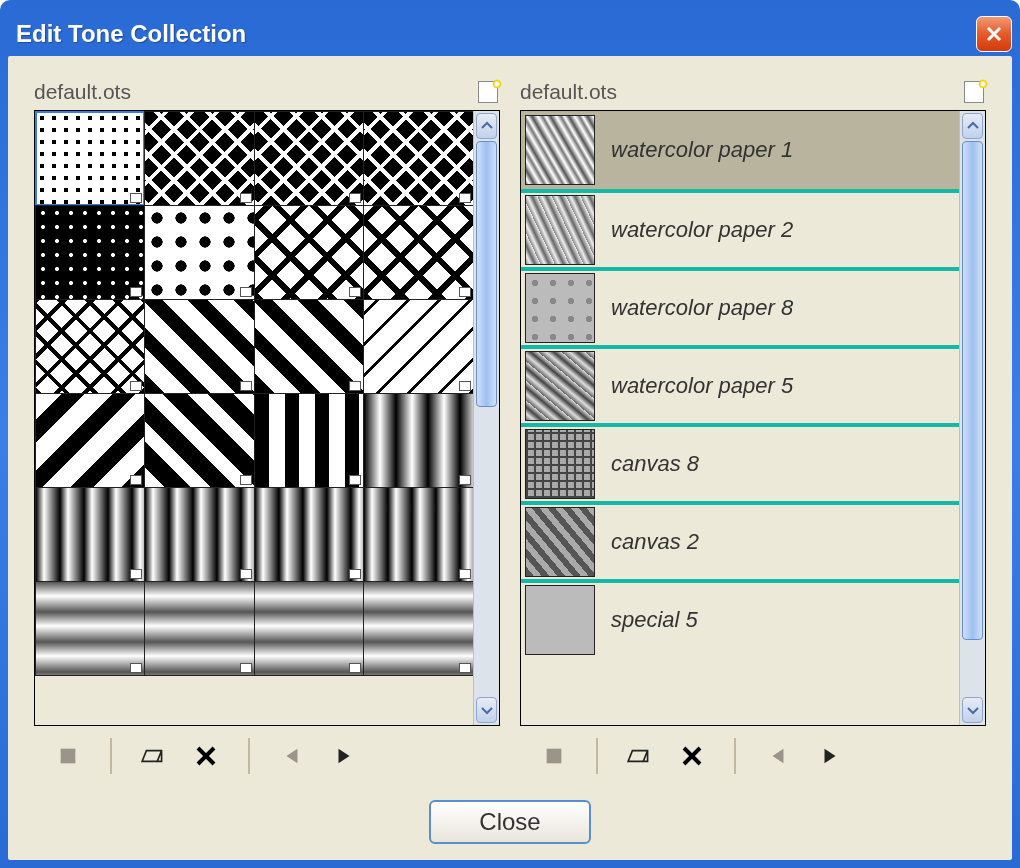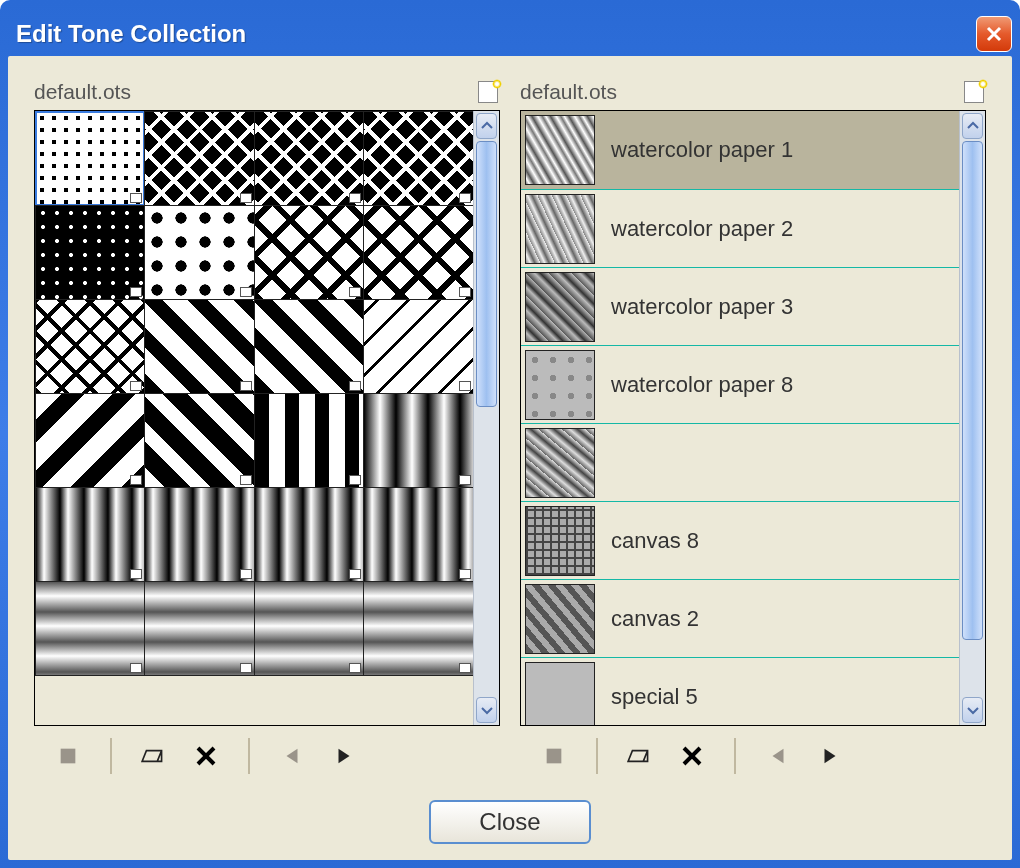--- a/index.html
+++ b/index.html
@@ -147,22 +147,22 @@
   .p-vert-grad2{ background: repeating-linear-gradient(90deg, #000, #fff 16px, #000 32px); }
   .p-horz-grad{ background: repeating-linear-gradient(180deg, #555, #fff 14px, #555 30px); }
 
   
   .texture-list{ flex:1; overflow:hidden; display:flex; flex-direction:column;}
   .trow{
     display:flex; align-items:center; gap:16px;
     padding:4px 4px; height:78px; cursor:pointer;
     color:#333; font-size:22px;
   }
-  .trow.selected{ background:#b9b49d; }
-  .trow + .trow { border-top:1px solid #14b8a6; }
+  .trow.selected{ background:#b9b49d;font-style:italic; }
+  .trow + .trow { border-top:4px solid #14b8a6;font-style:italic; }
   .trow .texthumb{
     width:70px; height:70px; border:1px solid #222;
     flex-shrink:0;
   }
   .tx1{ background: repeating-linear-gradient(60deg,#777,#fff 3px,#555 7px,#fff 12px,#777 16px);}
   .tx2{ background: repeating-linear-gradient(65deg,#888,#eee 4px,#666 8px,#eee 13px);}
   .tx3{ background: repeating-linear-gradient(45deg,#555,#bbb 6px,#333 10px,#bbb 16px);}
   .tx4{ background: radial-gradient(#888 25%,transparent 27%) 0 0/18px 18px, #bbb; filter:blur(.7px);}
   .tx5{ background: repeating-linear-gradient(40deg,#666,#ddd 5px,#444 10px,#ddd 15px);}
   .tx6{ background-image:
@@ -359,29 +359,26 @@
           <div class="texture-list" id="right-list">
               <div class="trow selected">
                 <div class="texthumb tx1"></div>
                 <span>watercolor paper 1</span>
               </div>
               <div class="trow">
                 <div class="texthumb tx2"></div>
                 <span>watercolor paper 2</span>
               </div>
               <div class="trow">
-                <div class="texthumb tx3"></div>
-                <span>watercolor paper 3</span>
-              </div>
-              <div class="trow">
                 <div class="texthumb tx4"></div>
                 <span>watercolor paper 8</span>
               </div>
               <div class="trow">
                 <div class="texthumb tx5"></div>
+                <span>watercolor paper 5</span>
               </div>
               <div class="trow">
                 <div class="texthumb tx6"></div>
                 <span>canvas 8</span>
               </div>
               <div class="trow">
                 <div class="texthumb tx7"></div>
                 <span>canvas 2</span>
               </div>
               <div class="trow">

